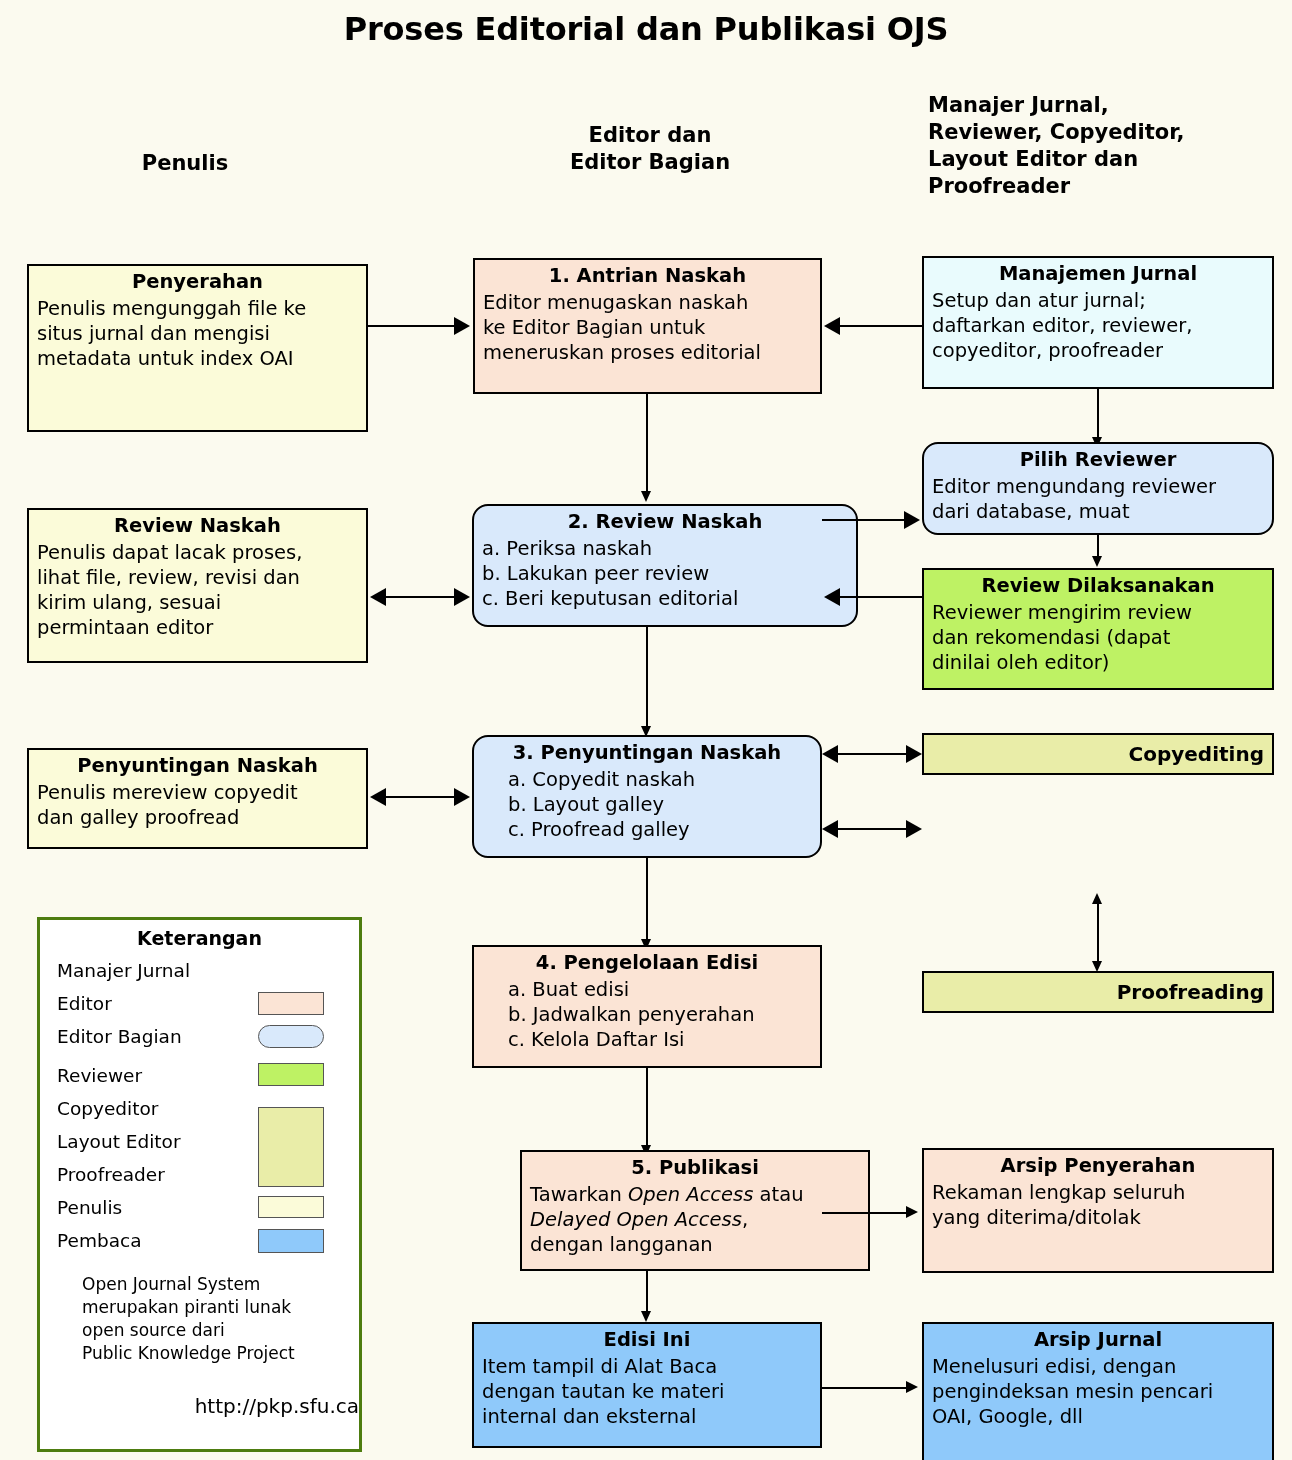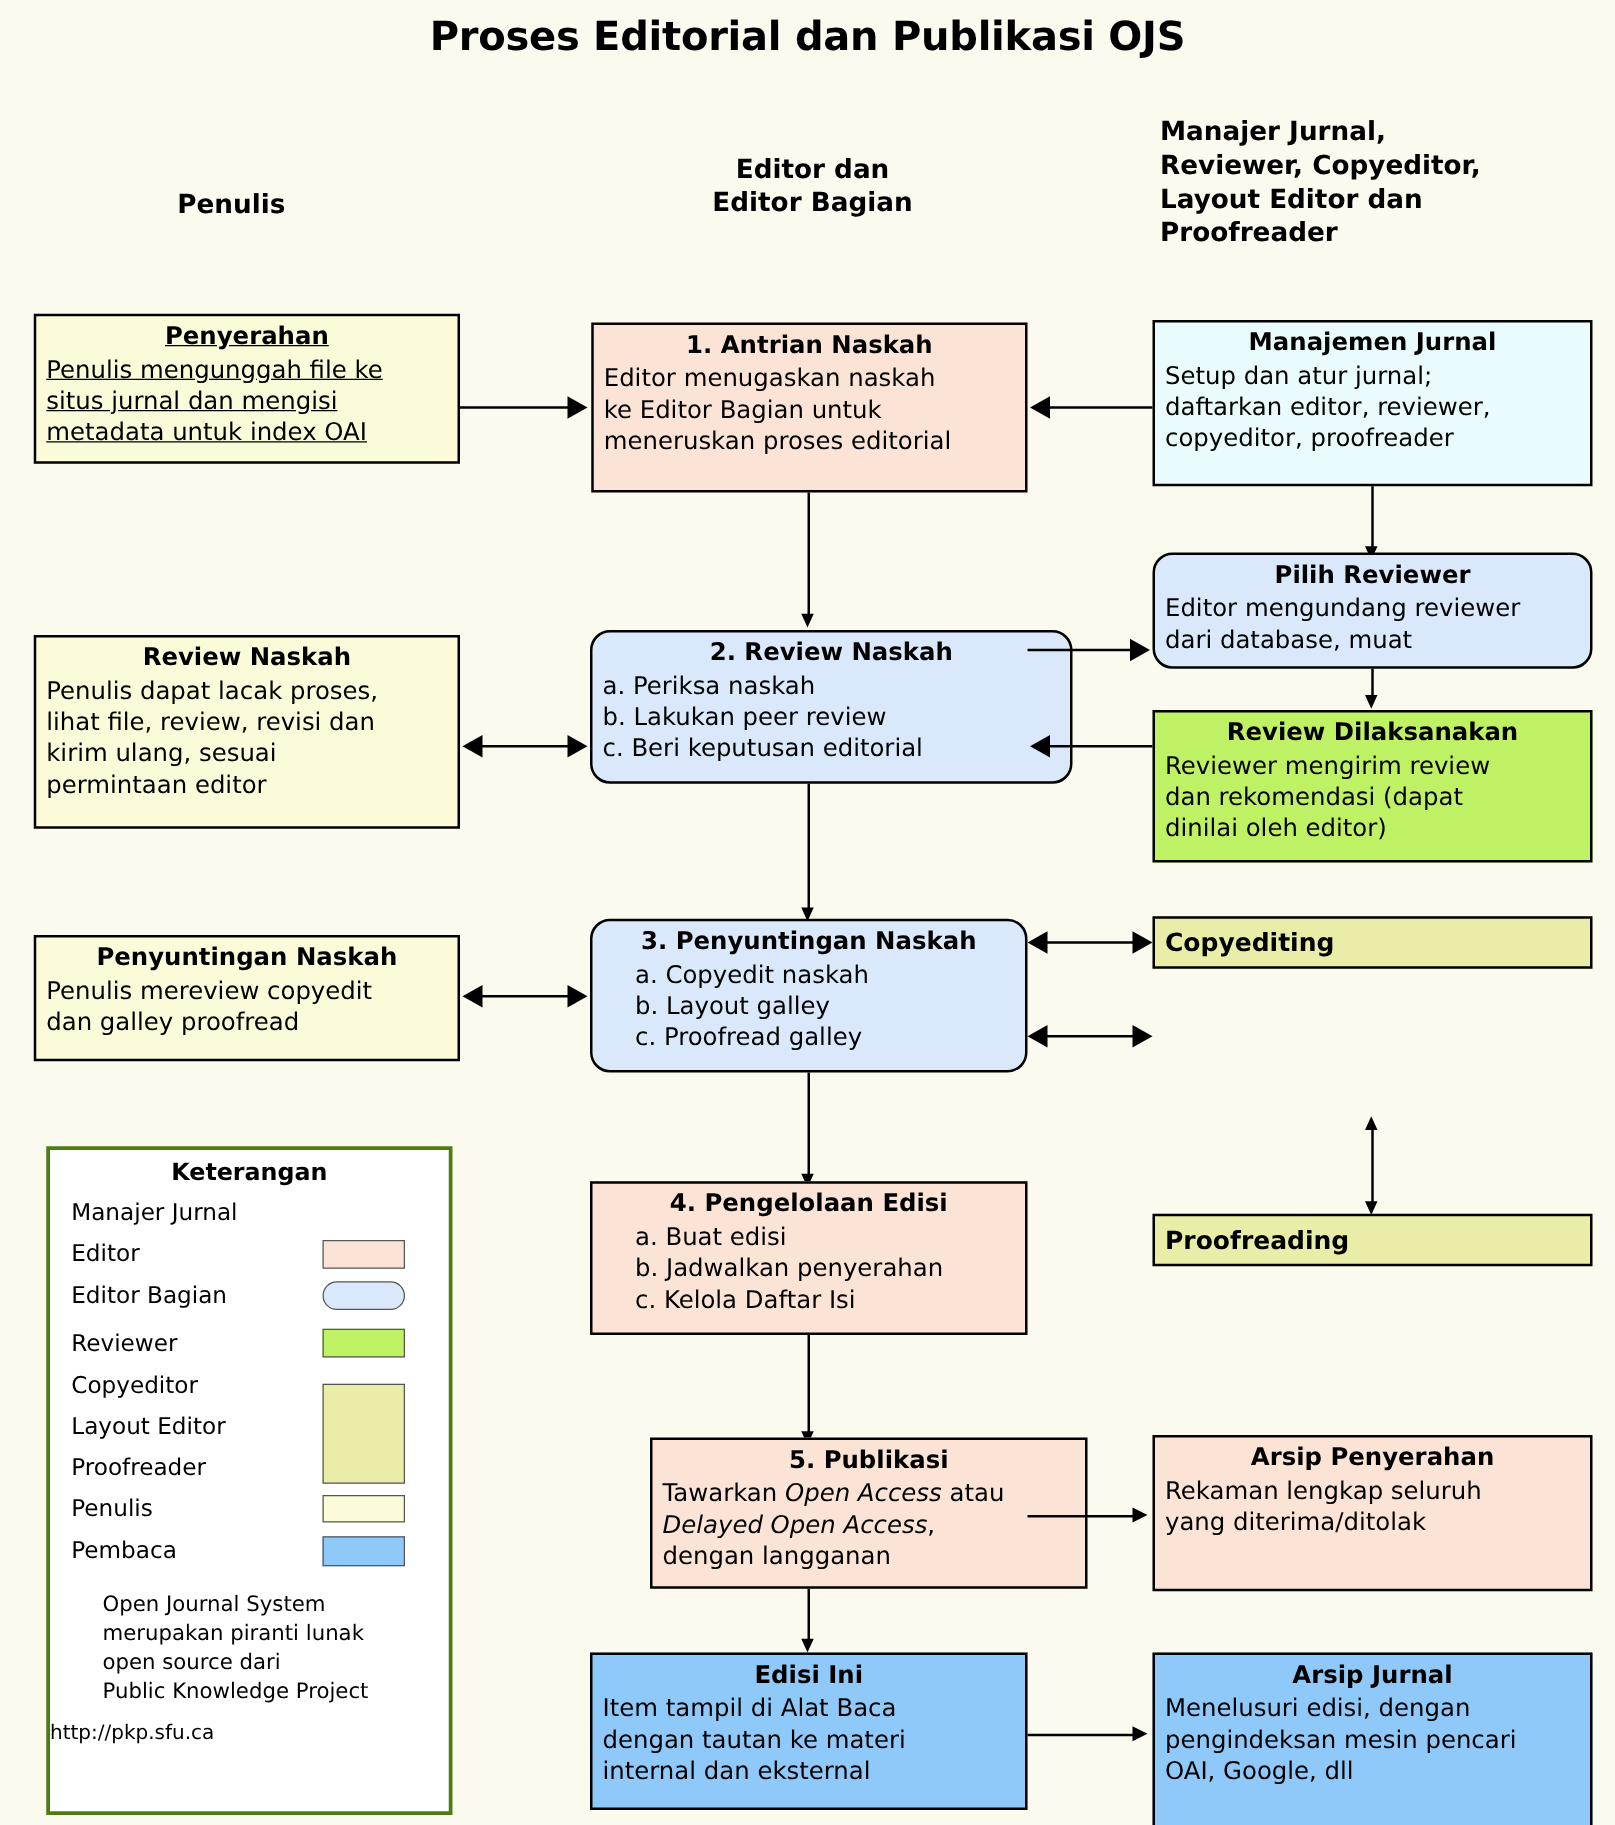--- a/index.html
+++ b/index.html
@@ -30,21 +30,21 @@
     padding:3px 8px 4px 8px;
     font-size:19.5px;
     line-height:25px;
   }
   .box .bt{
     display:block;font-weight:bold;text-align:center;
     font-size:19.5px;line-height:26px;margin-bottom:1px;
   }
   .box .bl{display:block;}
   .box.center-only{
-    display:flex;align-items:center;justify-content:flex-start;
+    display:flex;align-items:center;justify-content:flex-end;
   }
   .box.center-only .bt{margin:0;font-size:20px;}
   .indent{padding-left:26px;}
 
   
   .c-author  {background:#fbfbd9;}
   .c-editor  {background:#fbe4d5;}
   .c-section {background:#d9e9fb;border-radius:16px;}
   .c-manager {background:#e9fbfd;}
   .c-reviewer{background:#bef264;}
@@ -61,21 +61,21 @@
   }
   .legend .row{
     position:relative;height:33px;font-size:18.5px;line-height:33px;
     padding-left:17px;
   }
   .swatch{position:absolute;border:1px solid #555;box-sizing:border-box;}
   .legend .note{
     font-size:17px;line-height:23px;padding-left:42px;margin-top:16px;
   }
   .legend .url{
-    text-align:left;font-size:16px;margin-top:11px;
+    text-align:right;font-size:20px;margin-top:29px;
   }
 
   
   .ln{position:absolute;background:#000;}
   .hl{height:2px;}
   .arr{position:absolute;width:0;height:0;}
   .arr-r{border-top:9px solid transparent;border-bottom:9px solid transparent;border-left:16px solid #000;}
   .arr-l{border-top:9px solid transparent;border-bottom:9px solid transparent;border-right:16px solid #000;}
   .thin{height:1.6px;}
   .thinv{width:1.6px;}
@@ -98,21 +98,21 @@
     <span>Editor Bagian</span>
   </div>
 
   <div class="abs colhead" style="left:928px;top:92px;width:350px;">
     <span>Manajer Jurnal,</span><br>
     <span>Reviewer, Copyeditor,</span><br>
     <span>Layout Editor dan</span><br>
     <span>Proofreader</span>
   </div>
 
-  <div class="abs box c-author" style="left:27px;top:251px;width:341px;height:120px;text-decoration:underline;">
+  <div class="abs box c-author" style="left:27px;top:264px;width:341px;height:168px;">
     <span class="bt">Penyerahan</span>
     <span class="bl">Penulis mengunggah file ke</span>
     <span class="bl">situs jurnal dan mengisi</span>
     <span class="bl">metadata untuk index OAI</span>
   </div>
 
   <div class="abs box c-editor" style="left:473px;top:258px;width:349px;height:136px;">
     <span class="bt">1. Antrian Naskah</span>
     <span class="bl">Editor menugaskan naskah</span>
     <span class="bl">ke Editor Bagian untuk</span>

